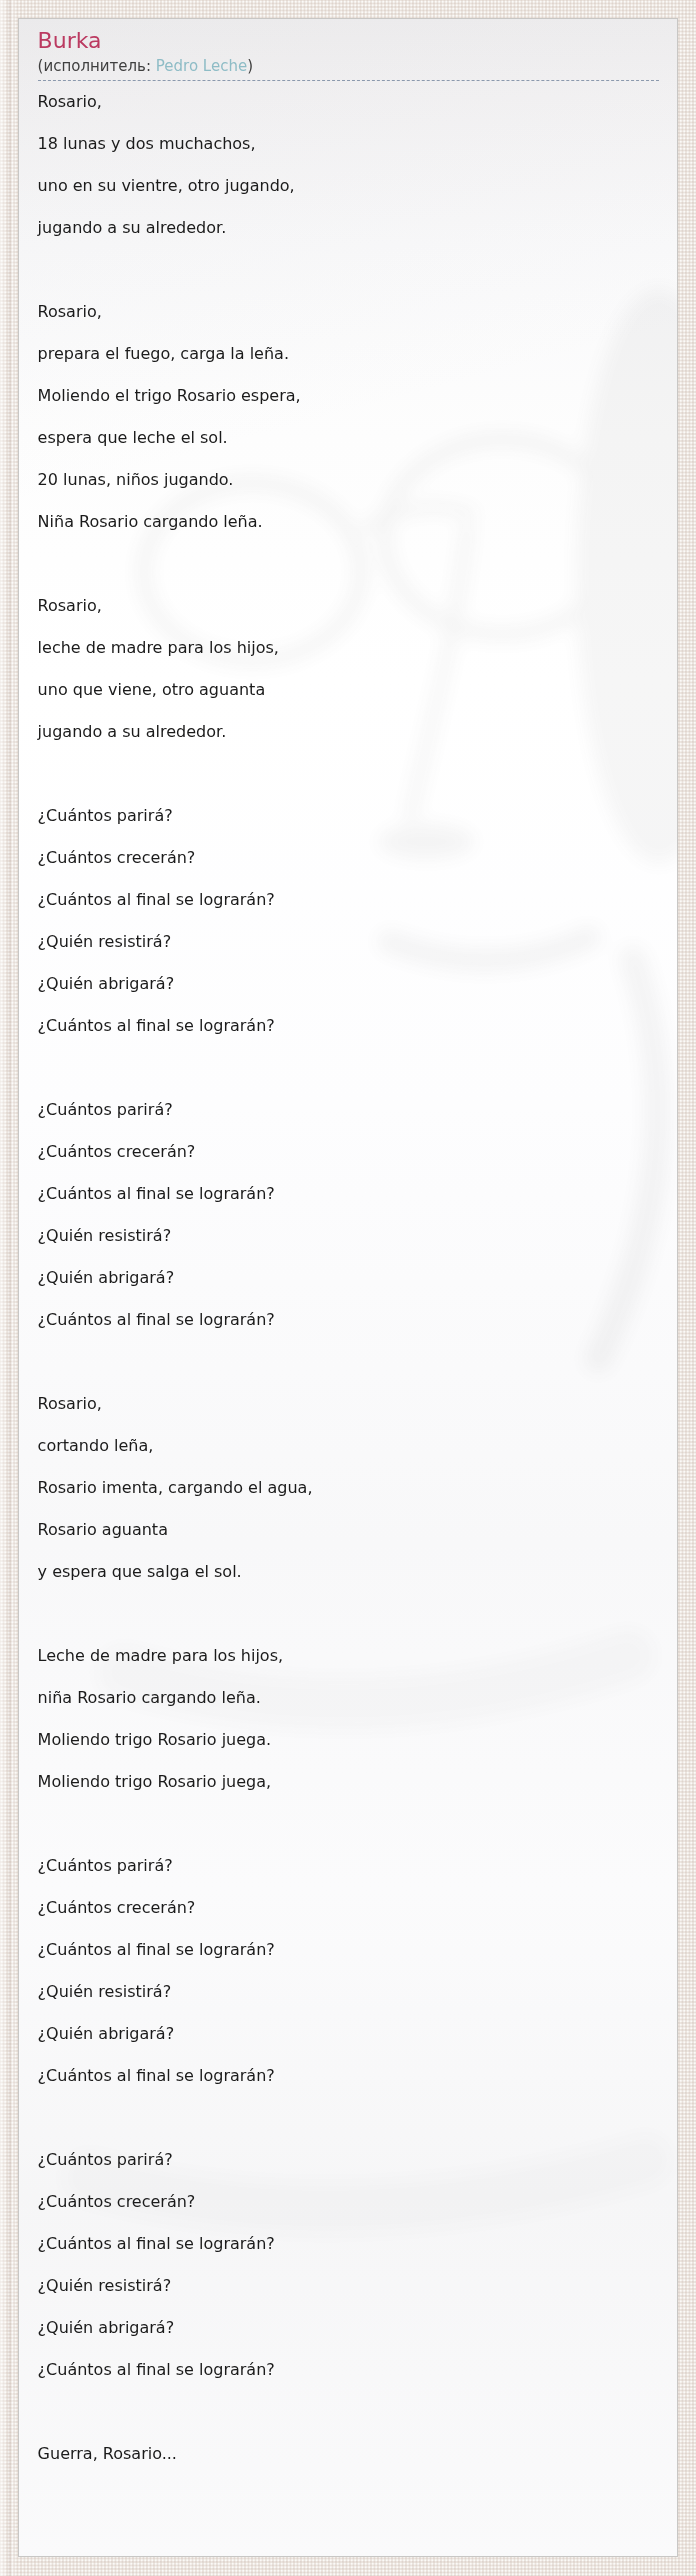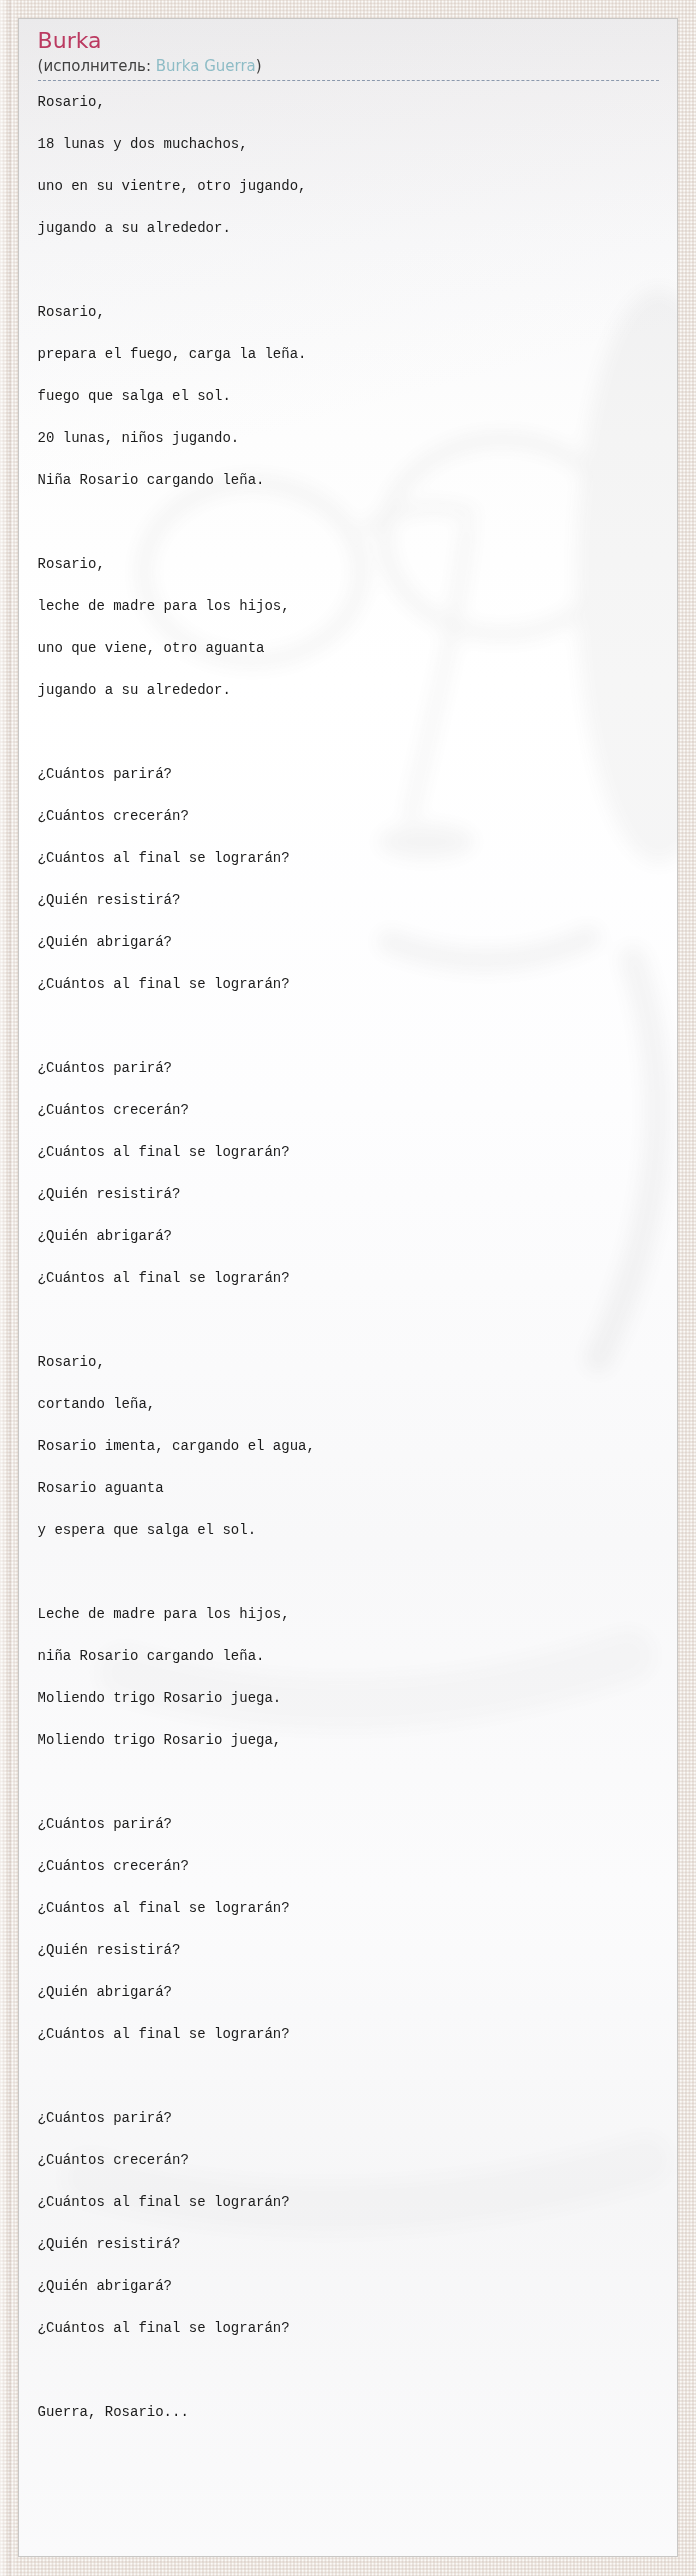--- a/index.html
+++ b/index.html
@@ -79,22 +79,21 @@
   .artist {
     color: var(--artist-link-color, #8ebcc6);
     text-decoration: none;
     cursor: pointer;
   }
 
   .lyrics {
     position: relative;
     padding: 0 18.3px;
     color: var(--body-text-color, #1b1b1b);
-    font-size: 14px;
-    font-family: Liberation Mono, monospace;
+    font-size: 16px;
   }
   .lyric-line {
     height: 42px;
     line-height: 42px;
     white-space: pre;
     overflow: visible;
   }
 </style>
 </head>
 <body>
@@ -119,32 +118,33 @@
       <ellipse cx="468" cy="945" rx="55" ry="20" fill="#555" stroke="none"></ellipse>
       <path d="M 425 1060 Q 545 1105 655 1055" stroke-width="26"></path>
       <path d="M 705 1080 Q 778 1300 665 1540" stroke-width="30"></path>
       <path d="M 120 1900 Q 400 1980 700 1880" stroke-width="60" opacity="0.5"></path>
       <path d="M 80 2480 Q 380 2560 720 2460" stroke-width="60" opacity="0.4"></path>
     </g>
   </svg>
 
   <div class="card-header">
     <h1 class="page-title">Burka</h1>
-    <div class="subtitle"><span>(исполнитель: </span><a class="artist" href="#">Burka Guerra</a><span>)</span></div>
+    <div class="subtitle"><span>(исполнитель: </span><a class="artist" href="#">Pedro Leche</a><span>)</span></div>
   </div>
 
   <div class="lyrics">
       <div class="lyric-line">Rosario,</div>
       <div class="lyric-line">18 lunas y dos muchachos,</div>
       <div class="lyric-line">uno en su vientre, otro jugando,</div>
       <div class="lyric-line">jugando a su alrededor.</div>
       <div class="lyric-line">&nbsp;</div>
       <div class="lyric-line">Rosario,</div>
       <div class="lyric-line">prepara el fuego, carga la leña.</div>
-      <div class="lyric-line">fuego que salga el sol.</div>
+      <div class="lyric-line">Moliendo el trigo Rosario espera,</div>
+      <div class="lyric-line">espera que leche el sol.</div>
       <div class="lyric-line">20 lunas, niños jugando.</div>
       <div class="lyric-line">Niña Rosario cargando leña.</div>
       <div class="lyric-line">&nbsp;</div>
       <div class="lyric-line">Rosario,</div>
       <div class="lyric-line">leche de madre para los hijos,</div>
       <div class="lyric-line">uno que viene, otro aguanta</div>
       <div class="lyric-line">jugando a su alrededor.</div>
       <div class="lyric-line">&nbsp;</div>
       <div class="lyric-line">¿Cuántos parirá?</div>
       <div class="lyric-line">¿Cuántos crecerán?</div>

